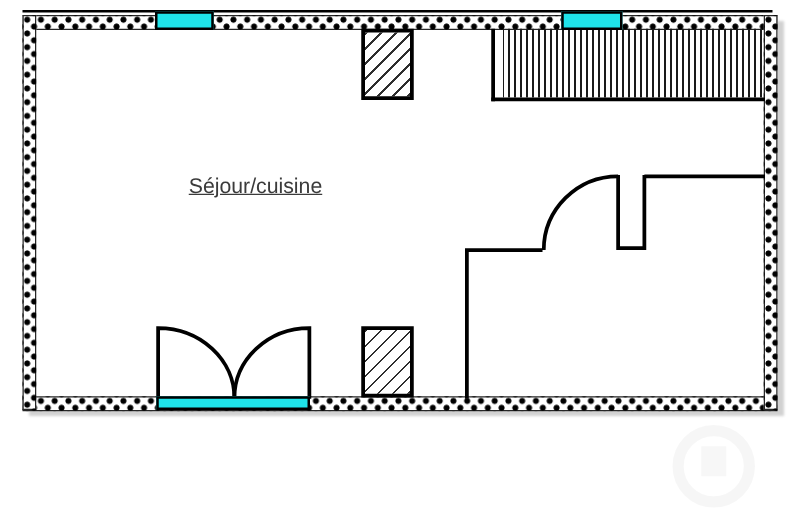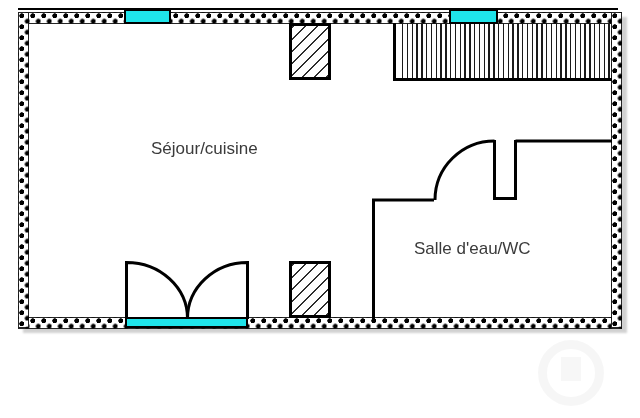--- a/index.html
+++ b/index.html
@@ -95,20 +95,21 @@
     stroke-linecap: butt;
     stroke-linejoin: miter;
   }
 
   
   .room-label {
     color: var(--text);
     font-size: 17px;
     white-space: nowrap;
     z-index: 5;
+    text-decoration: underline;
   }
   .label-living   { left: 151px; top: 139px; }
   .label-bathroom { left: 414px; top: 239px; }
   .caption {
     color: var(--text);
     font-size: 18px;
     white-space: nowrap;
     left: 271px; top: 363px;
     z-index: 5;
   }
@@ -155,17 +156,16 @@
     <path d="M 515.5 141 L 612 141"></path>
     <path d="M 126.5 319 L 126.5 262.5 A 61 56 0 0 1 187.5 318.5"></path>
     <path d="M 247.5 319 L 247.5 262.5 A 60 56 0 0 0 187.5 318.5"></path>
   </svg>
 
   <div class="abs glazed win-tl"></div>
   <div class="abs glazed win-tr"></div>
   <div class="abs glazed sill-b"></div>
 
   <div class="abs room-label label-living">Séjour/cuisine</div>
-  <div class="abs room-label label-bathroom">Salle d'eau/WC</div>
 
   <div class="abs watermark"></div>
 
 </div>
 
 </body></html>

